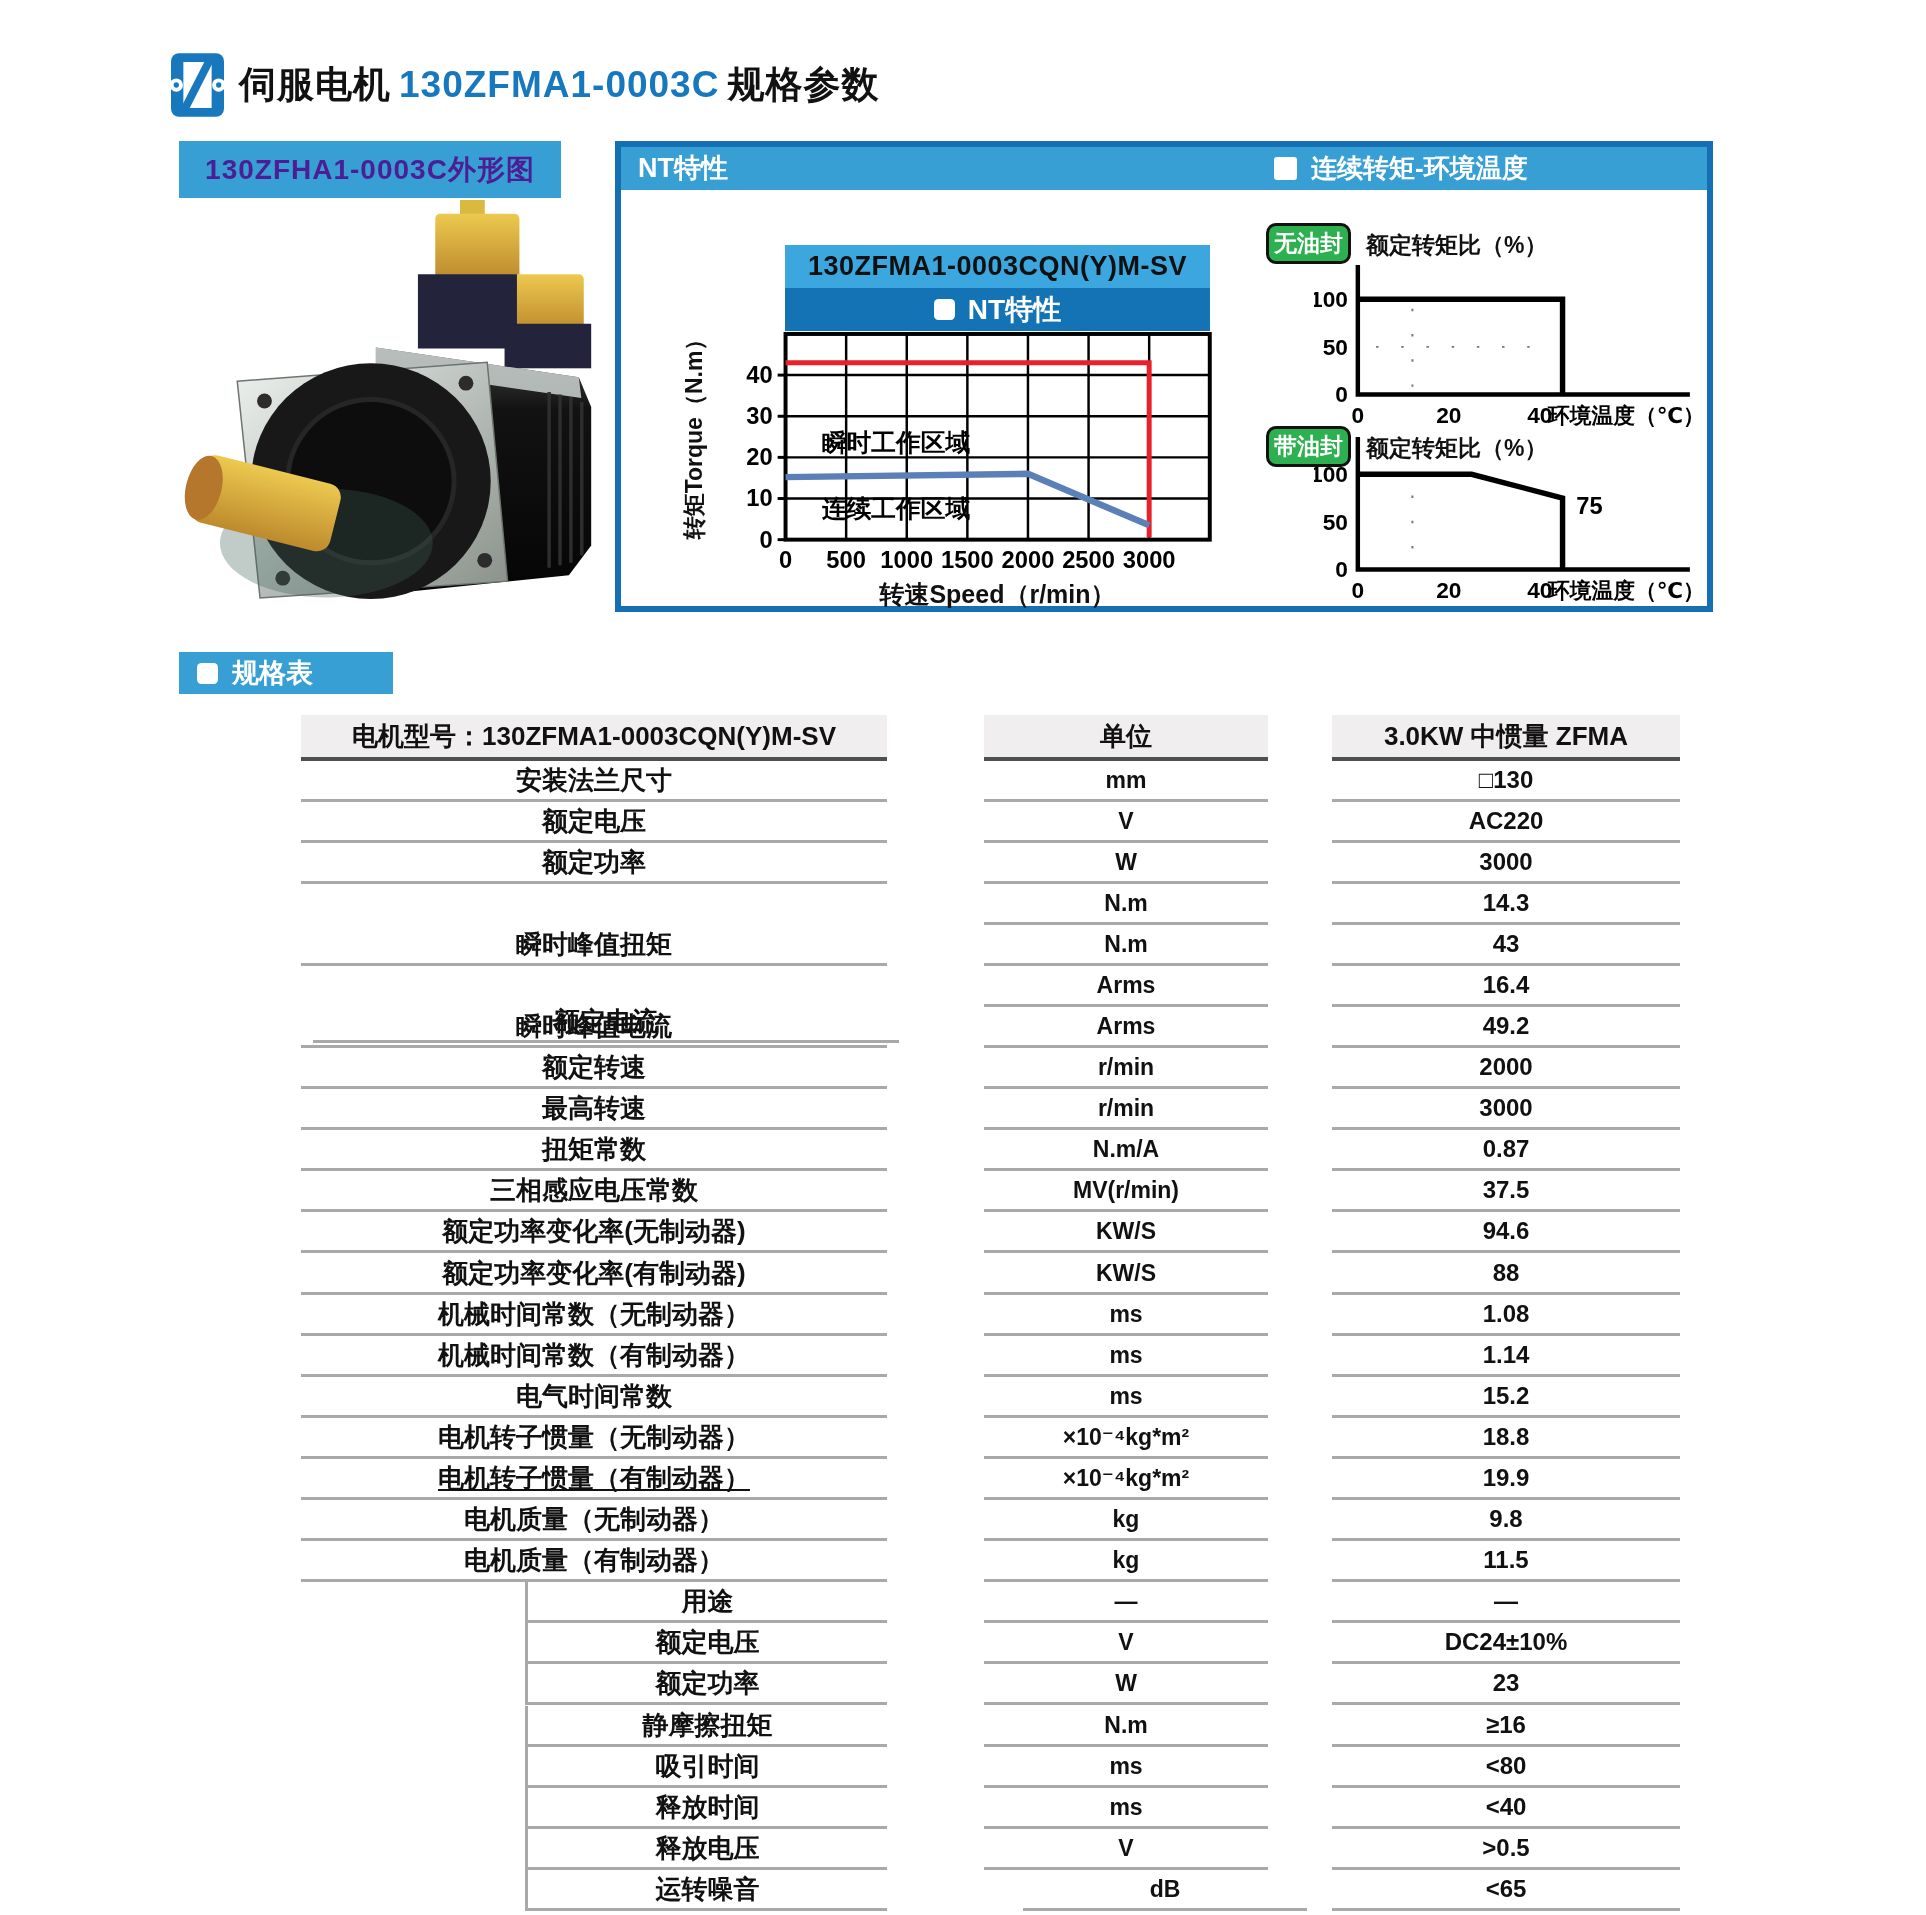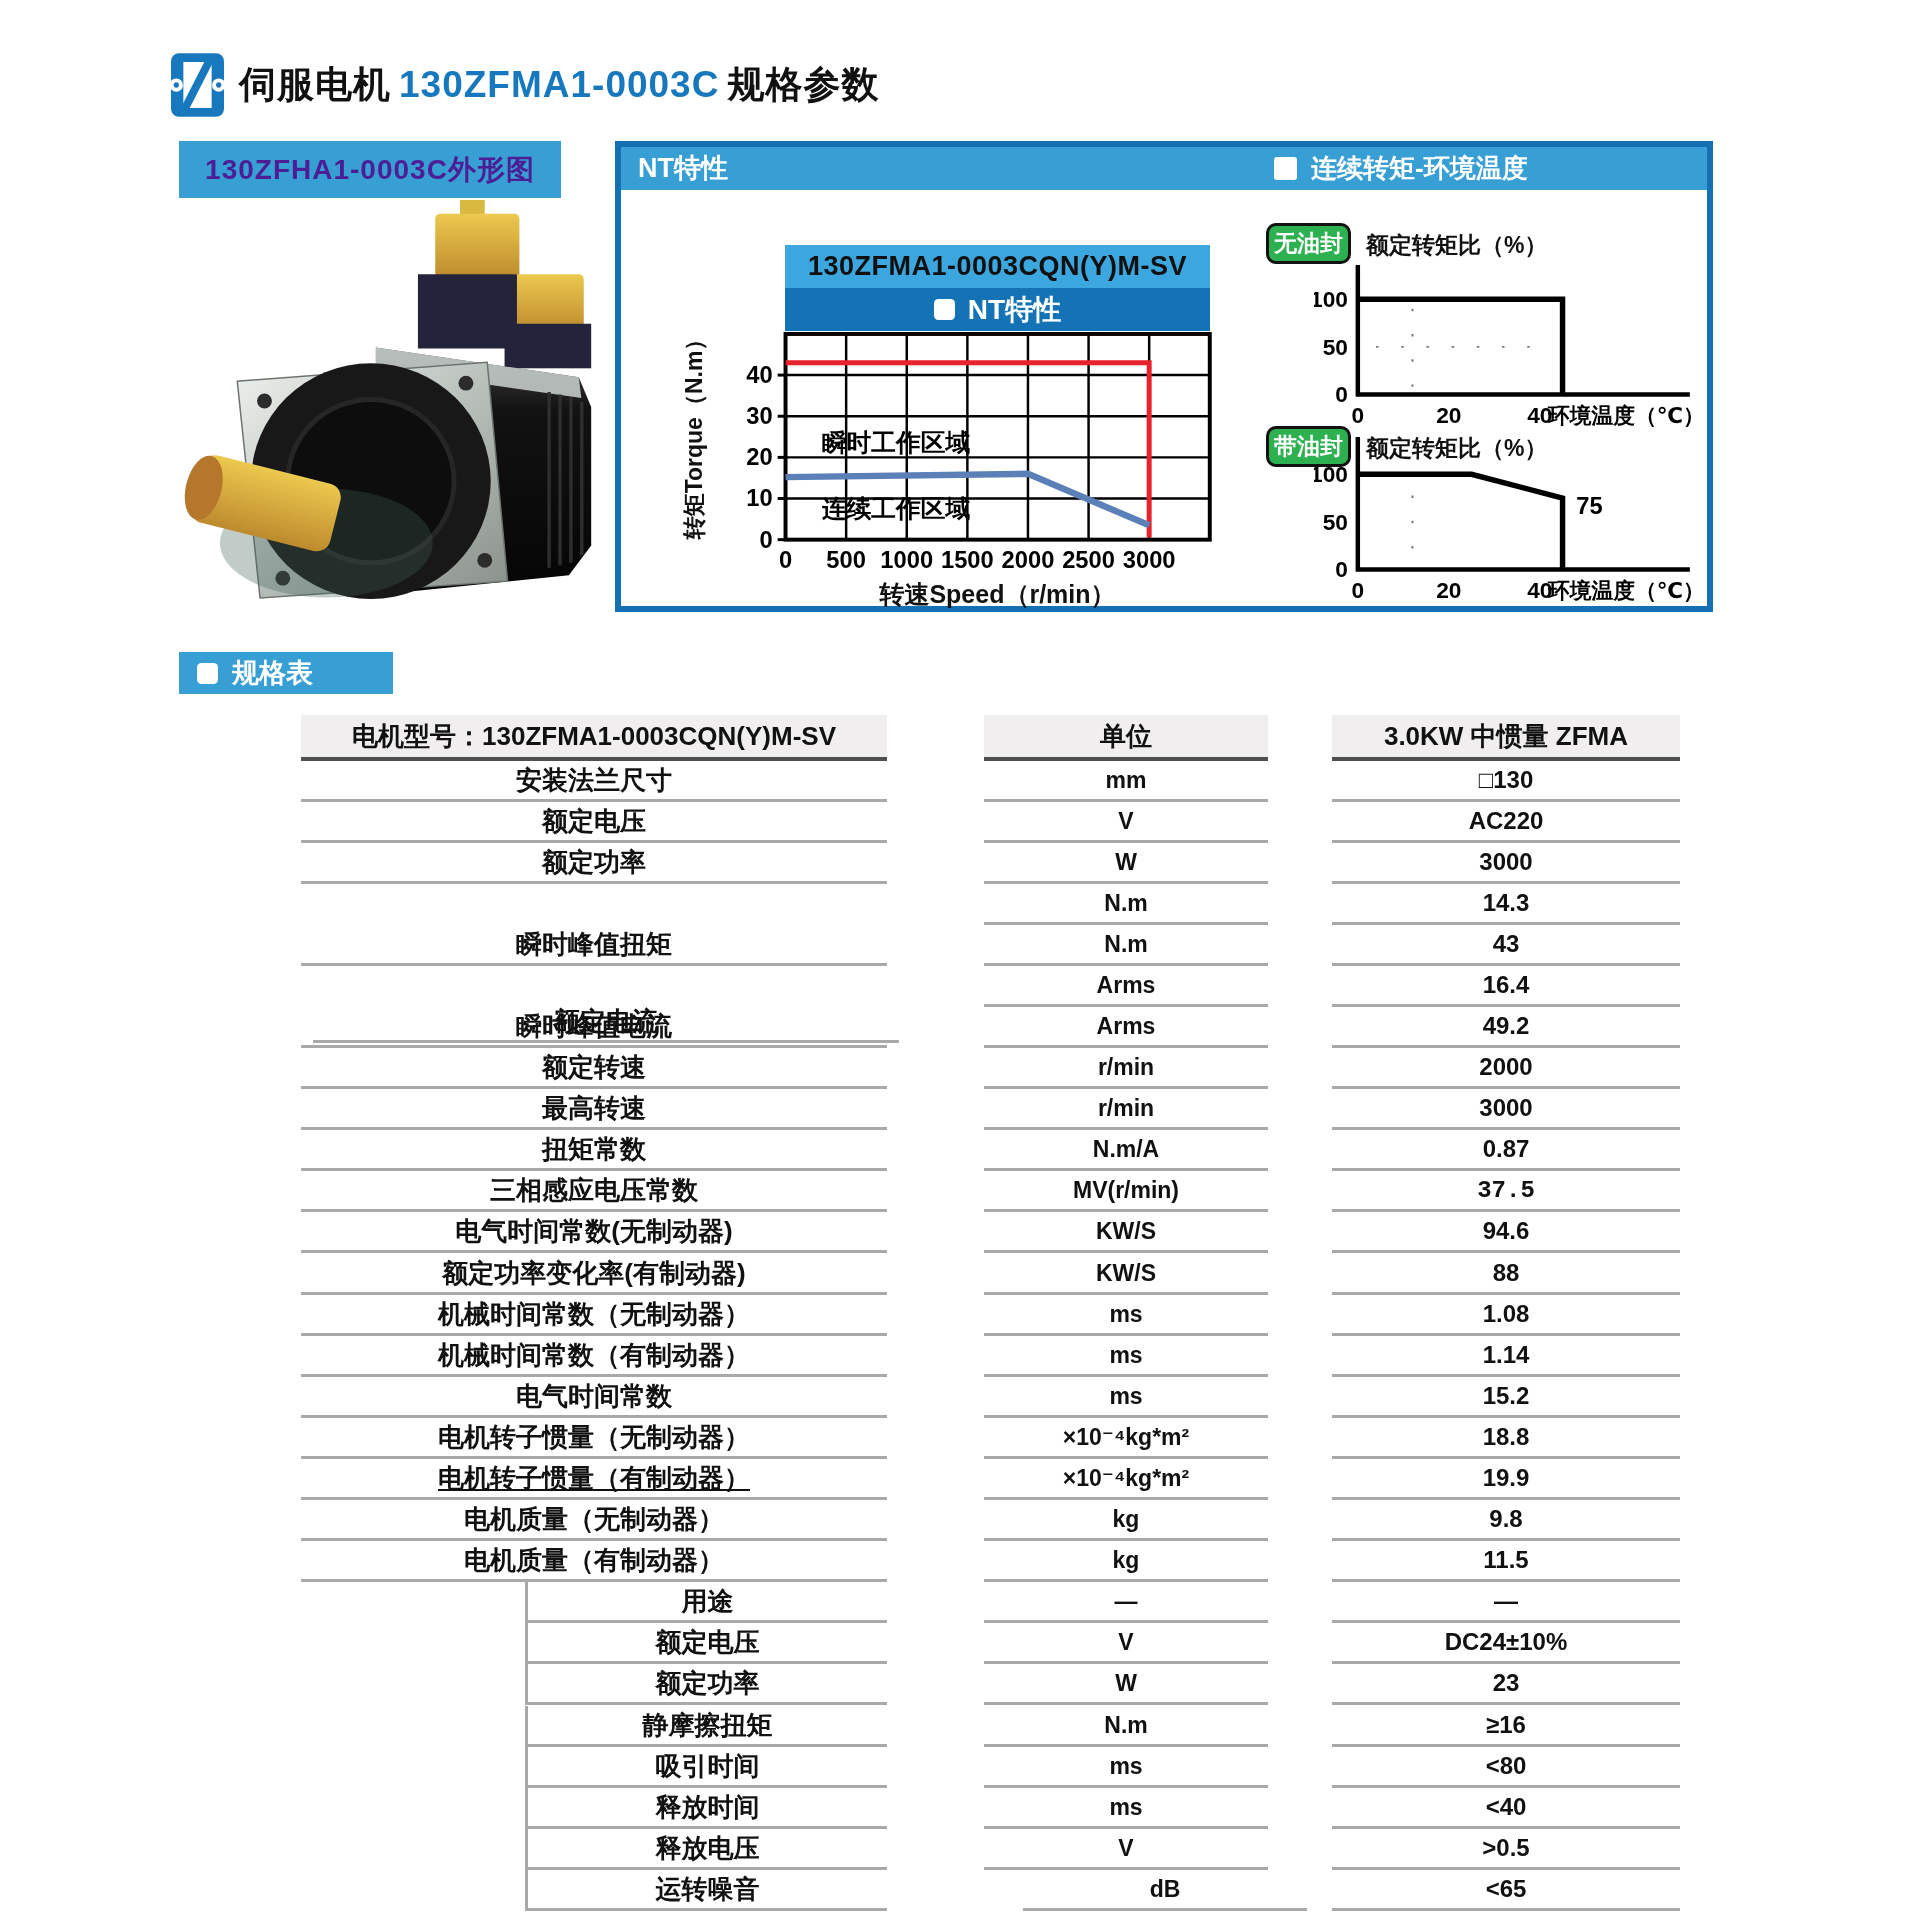--- a/index.html
+++ b/index.html
@@ -270,24 +270,24 @@
         <div class="tcell val" style="left: 1031px; width: 348px;">3000</div>
       </div>
       <div class="trow " style="top: 415px;">
         <div class="tcell lab" style="left: 0px; width: 586px;">扭矩常数</div>
         <div class="tcell unit" style="left: 683px; width: 284px;">N.m/A</div>
         <div class="tcell val" style="left: 1031px; width: 348px;">0.87</div>
       </div>
       <div class="trow " style="top: 456px;">
         <div class="tcell lab" style="left: 0px; width: 586px;">三相感应电压常数</div>
         <div class="tcell unit" style="left: 683px; width: 284px;">MV(r/min)</div>
-        <div class="tcell val" style="left: 1031px; width: 348px; font-family: Liberation Mono, monospace;">37.5</div>
+        <div class="tcell val" style="left: 1031px; width: 348px;">37.5</div>
       </div>
       <div class="trow " style="top: 497px;">
-        <div class="tcell lab" style="left: 0px; width: 586px;">电气时间常数(无制动器)</div>
+        <div class="tcell lab" style="left: 0px; width: 586px;">额定功率变化率(无制动器)</div>
         <div class="tcell unit" style="left: 683px; width: 284px;">KW/S</div>
         <div class="tcell val" style="left: 1031px; width: 348px;">94.6</div>
       </div>
       <div class="trow " style="top: 539px;">
         <div class="tcell lab" style="left: 0px; width: 586px;">额定功率变化率(有制动器)</div>
         <div class="tcell unit" style="left: 683px; width: 284px;">KW/S</div>
         <div class="tcell val" style="left: 1031px; width: 348px;">88</div>
       </div>
       <div class="trow " style="top: 580px;">
         <div class="tcell lab" style="left: 0px; width: 586px;">机械时间常数（无制动器）</div>

